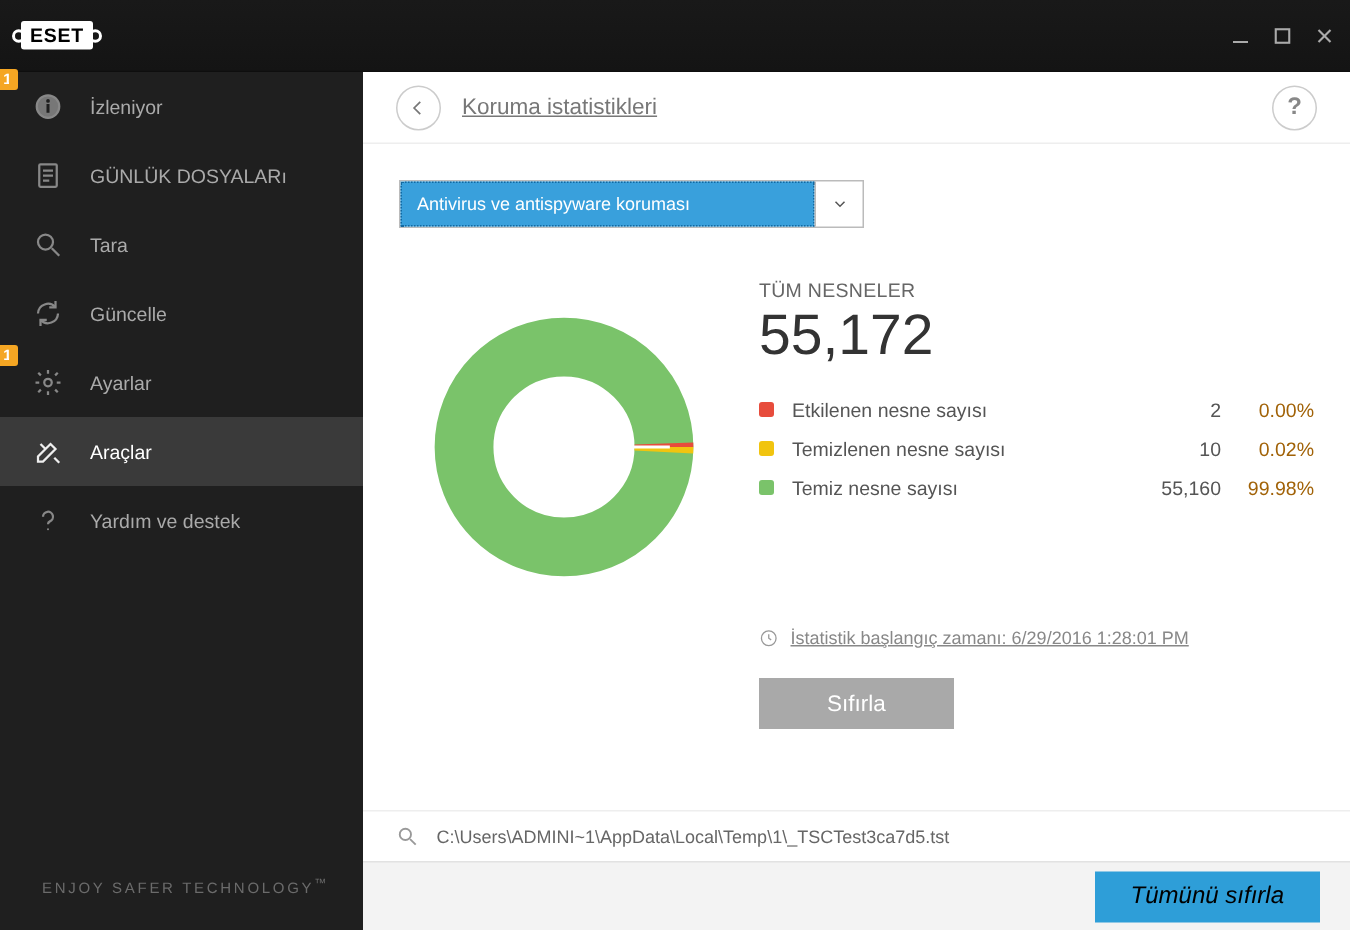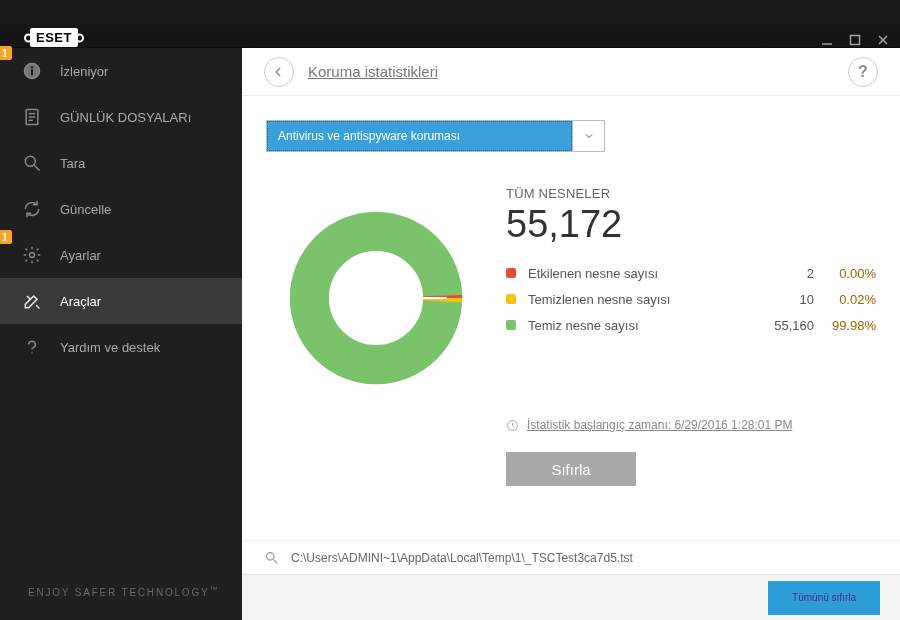--- a/index.html
+++ b/index.html
@@ -4,23 +4,23 @@
 <style>
   * { margin: 0; padding: 0; box-sizing: border-box; font-family: "Segoe UI", Arial, sans-serif; }
   html, body { width: 900px; height: 620px; overflow: hidden; }
   body { background: #1a1a1a; display: flex; flex-direction: column; }
 
   
   .titlebar {
     height: 48px;
     background: linear-gradient(#191919, #141414);
     display: flex;
-    align-items: flex-end;
+    align-items: center;
     justify-content: space-between;
-    padding: 0 10px 0 30px;
+    padding: 0 10px 0 14px;
     border-bottom: 1px solid #0e0e0e;
   }
   .logo-group { display: flex; align-items: center; gap: 10px; }
   .eset-badge {
     background: #fff; color: #000; font-weight: 700; padding: 2px 6px;
     border-radius: 2px; font-size: 13px; letter-spacing: 0.5px;
     position: relative;
   }
   .eset-badge::before {
     content:""; position:absolute; left:-6px; top:50%; transform:translateY(-50%);
@@ -88,21 +88,21 @@
     width:30px; height:30px; border:1px solid #ccc; border-radius:50%;
     display:flex; align-items:center; justify-content:center; cursor:pointer;
     color:#888; font-weight:600;
   }
 
   .content { flex:1; padding:24px 24px 0 24px; display:flex; flex-direction:column; min-height:0; }
 
   
   .dropdown {
     display:flex; align-items:stretch;
-    width:339px; height:32px; border:1px solid #bbb;
+    width:310px; height:32px; border:1px solid #bbb;
   }
   .dropdown .dd-label {
     flex:1; background:#39a0dc; color:#fff; font-size:12px;
     display:flex; align-items:center; padding:0 10px;
     border:1px dotted #1469a0;
   }
   .dropdown .dd-arrow {
     width:32px; display:flex; align-items:center; justify-content:center;
     border-left:1px solid #bbb;
   }
@@ -138,22 +138,22 @@
     height:34px; border-top:1px solid #eee;
     display:flex; align-items:center; gap:12px; padding:0 22px;
     font-size:12px; color:#666;
   }
   .pathbar svg { width:15px; height:15px; stroke:#999; stroke-width:2; fill:none; }
   .footerbar {
     height:46px; background:#f3f3f3; display:flex; align-items:center; justify-content:flex-end;
     padding:0 20px; border-top:1px solid #e2e2e2;
   }
   .primarybtn {
-    height:34px; padding:0 24px; background:#2e9ed8; color:#4c1d95; font-size:10px;
-    display:flex; align-items:center; justify-content:center; cursor:pointer;
+    height:34px; padding:0 24px; background:#2e9ed8; color:#000000; font-size:16px;
+    display:flex; align-items:center; justify-content:center; cursor:pointer;font-style:italic;
   }
 </style>
 </head>
 <body>
 
 <div class="titlebar">
   <div class="logo-group">
     <span class="eset-badge">ESET</span>
   </div>
   <div class="winbtns">

